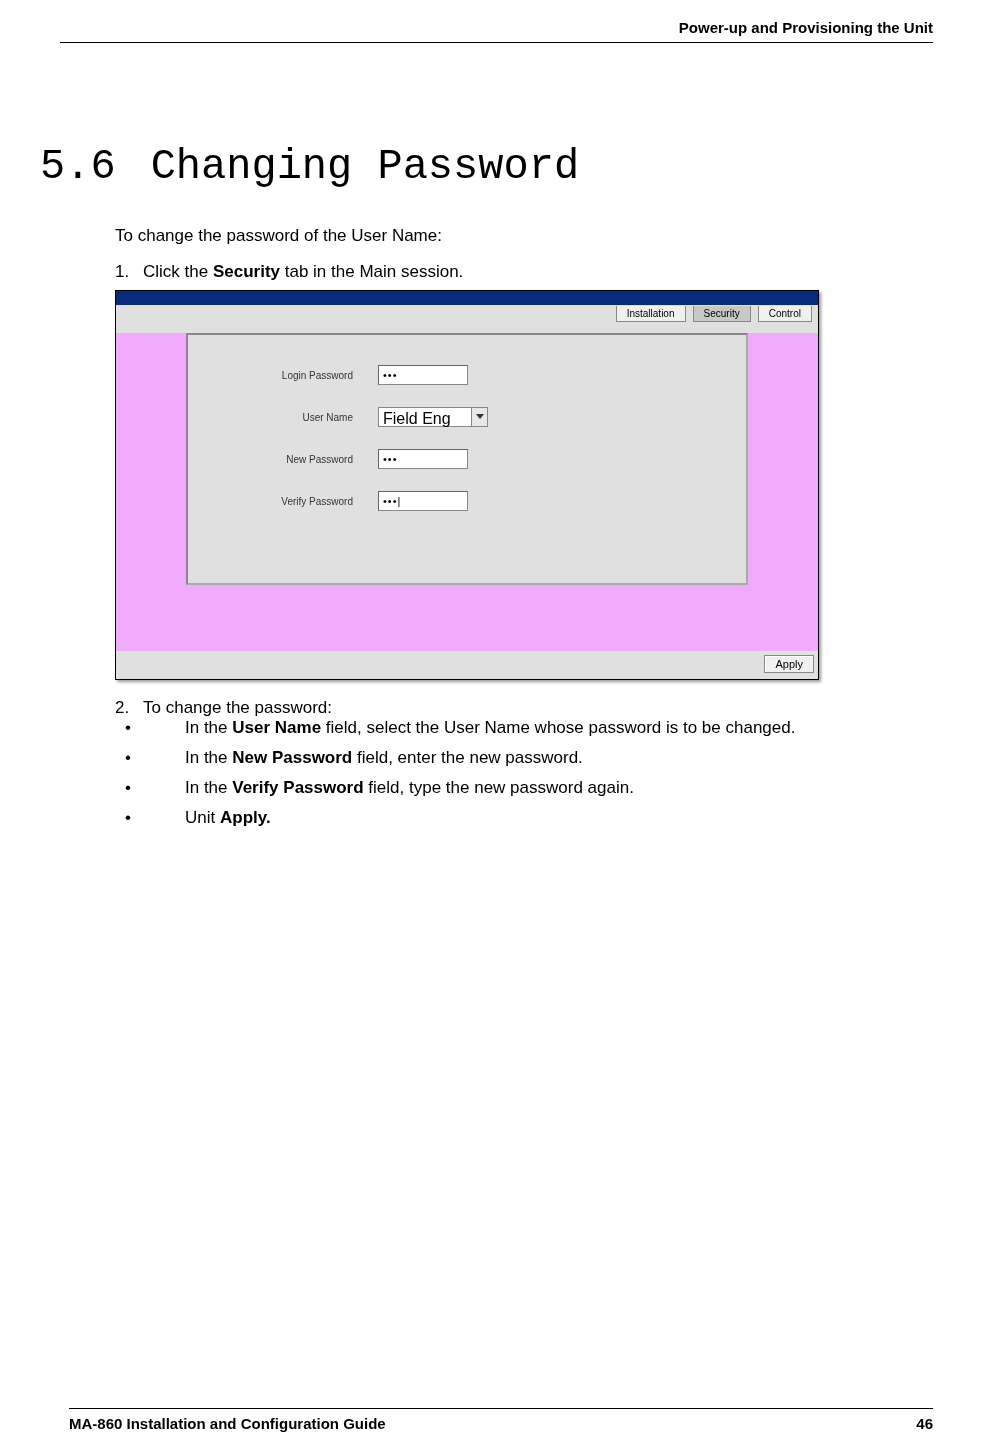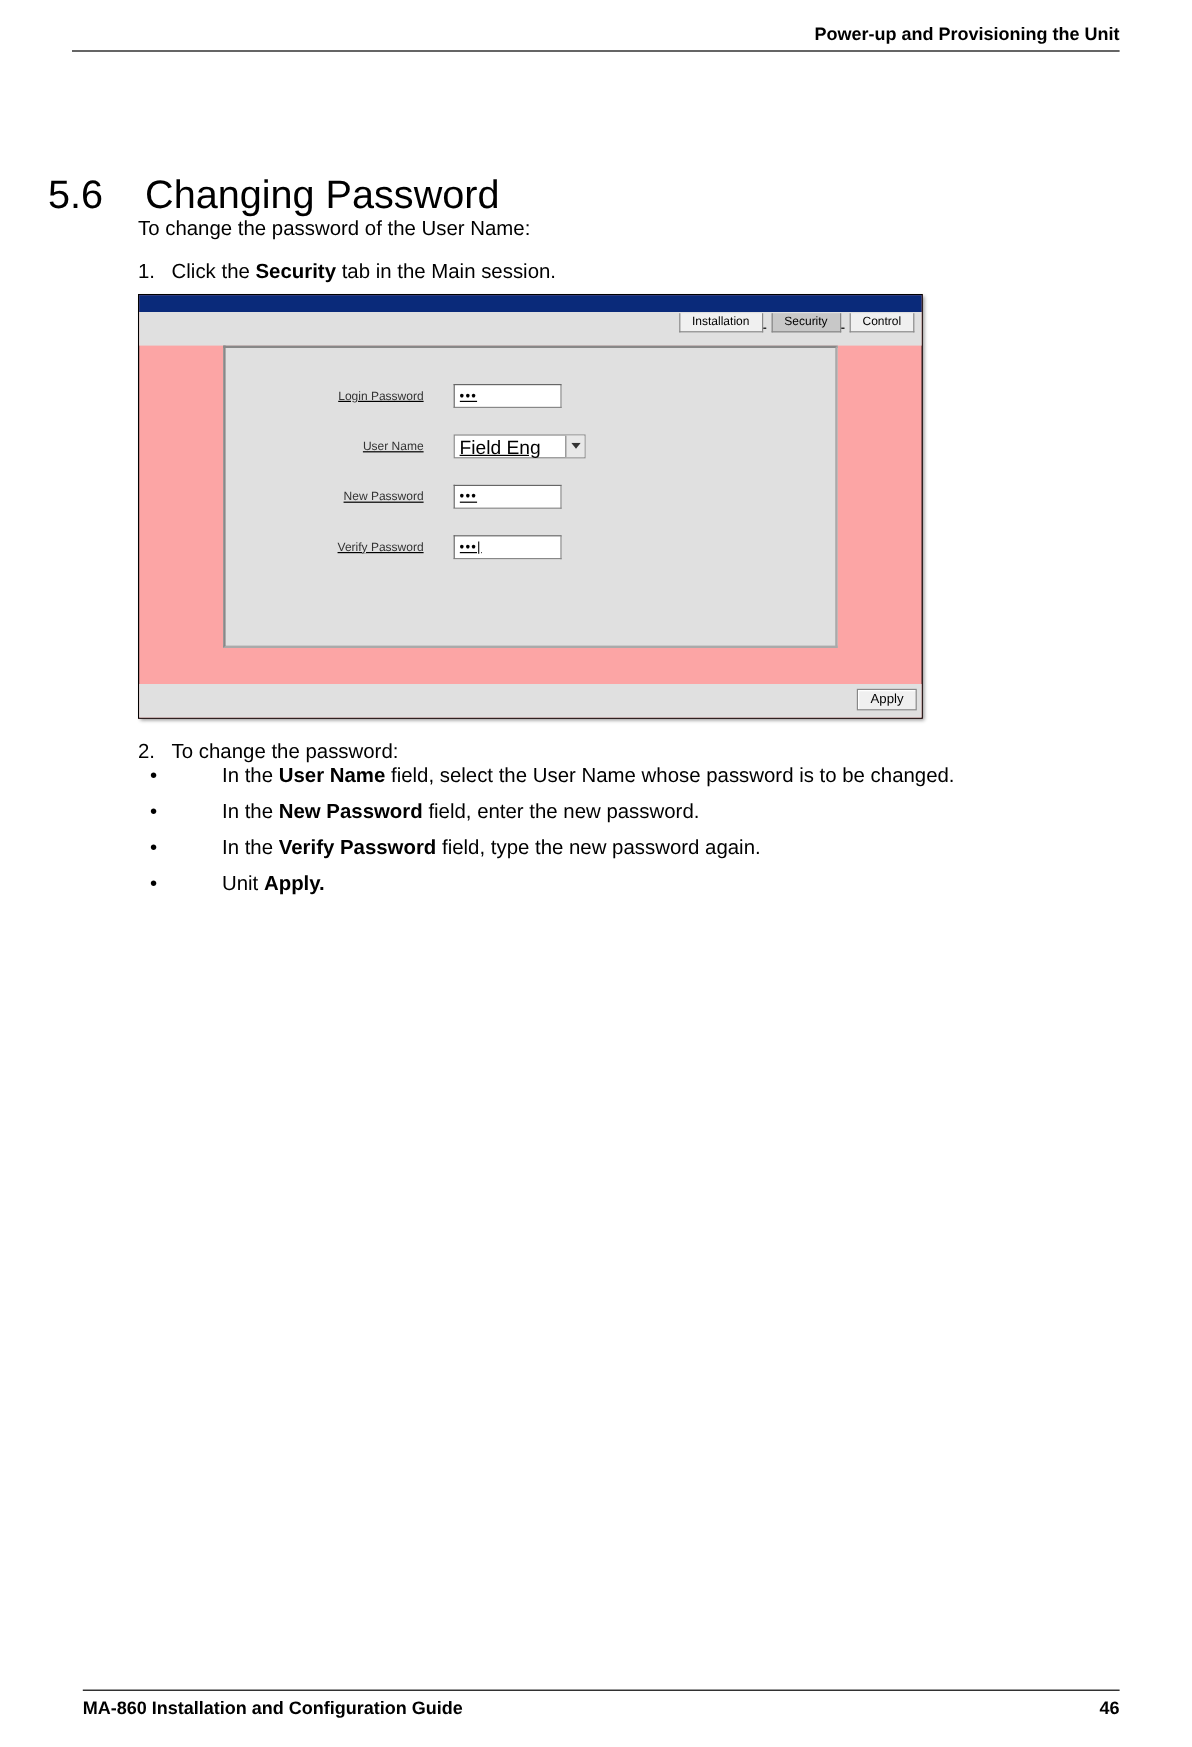--- a/index.html
+++ b/index.html
@@ -18,23 +18,24 @@
       text-align: right;
       border-bottom: 1.5px solid #000;
       padding-bottom: 4px;
       margin-bottom: 100px;
     }
     .header-text {
       font-weight: bold;
       font-size: 15px;
     }
     .section-heading {
-      font-family: Liberation Sans, sans-serif;
-      font-size: 33px;
+      font-family: Liberation Mono, monospace;
+      font-size: 42px;
       font-weight: 400;
+      margin-bottom: 35px;
       margin-left: -20px;
     }
     .section-heading .num { margin-right: 35px; }
     .content {
       margin-left: 55px;
     }
     .intro {
       margin-bottom: 16px;
     }
     ol.steps { list-style: none; }
@@ -50,29 +51,28 @@
       text-indent: -30px;
       padding-left: 30px;
     }
     ul.bullets li .bullet {
       display: inline-block;
       width: 30px;
     }
 
     
     .screenshot {
-      width: 654px;
+      width: 704px;
       border: 1px solid #000;
       box-shadow: 2px 2px 3px rgba(0,0,0,.4);
       margin: 8px 0 18px 0;
-      background: #fca5a5;
+      background: #f0abfc;
       font-family: Tahoma, Arial, sans-serif;
       font-size: 11px;
       color: #000;
-      text-decoration: underline;
     }
     .ss-titlebar {
       height: 14px;
       background: #0a2a7a;
     }
     .ss-tabs {
       text-align: right;
       padding: 2px 6px 10px 0;
       background: #e0e0e0;
     }
@@ -144,20 +144,21 @@
       background: #e8e8e8;
       display: flex;
       align-items: center;
       justify-content: center;
     }
     .select-arrow svg { display: block; }
     .ss-footer {
       text-align: right;
       padding: 4px 4px 6px 0;
       background: #e0e0e0;
+      margin-top: 36px;
     }
     .apply-btn {
       display: inline-block;
       border: 1px solid #888;
       background: #f0f0f0;
       padding: 2px 10px;
       font-size: 11px;
       box-shadow: 1px 1px 0 #fff inset;
     }
 

